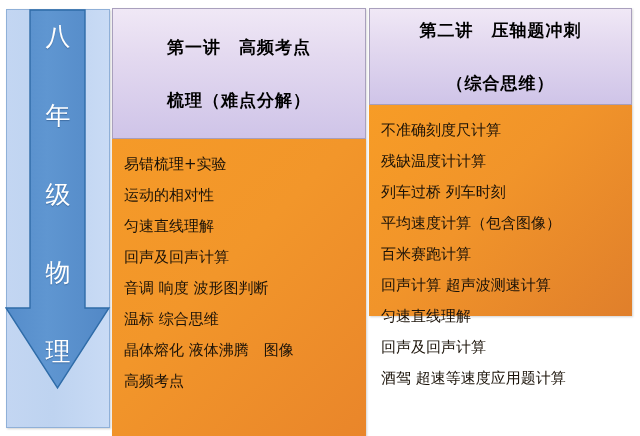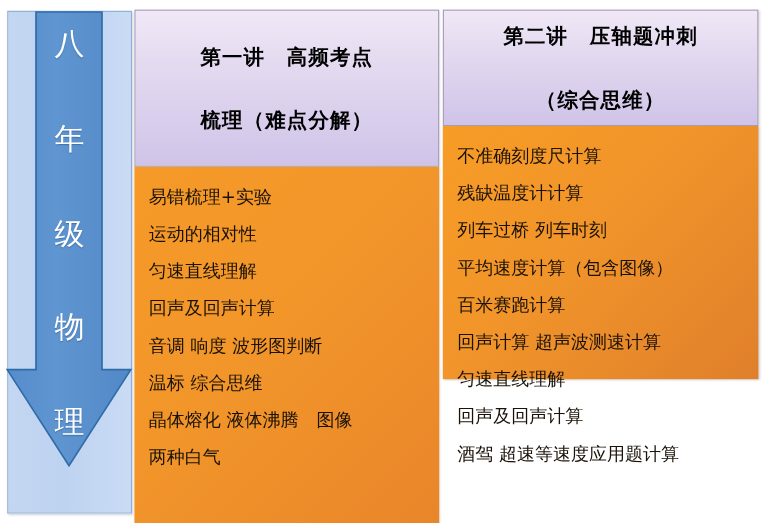--- a/index.html
+++ b/index.html
@@ -149,21 +149,21 @@
       <div class="hdr-line2">梳理（难点分解）</div>
     </div>
     <div class="col-body">
       <div class="topic">易错梳理+实验</div>
       <div class="topic">运动的相对性</div>
       <div class="topic">匀速直线理解</div>
       <div class="topic">回声及回声计算</div>
       <div class="topic">音调 响度 波形图判断</div>
       <div class="topic">温标 综合思维</div>
       <div class="topic">晶体熔化 液体沸腾　图像</div>
-      <div class="topic">两种白气</div>
+      <div class="topic">高频考点</div>
     </div>
   </div>
 
   <div class="column col-right">
     <div class="col-header">
       <div class="hdr-line1">第二讲　压轴题冲刺</div>
       <div class="hdr-line2">（综合思维）</div>
     </div>
     <div class="col-body">
       <div class="topic">不准确刻度尺计算</div>

